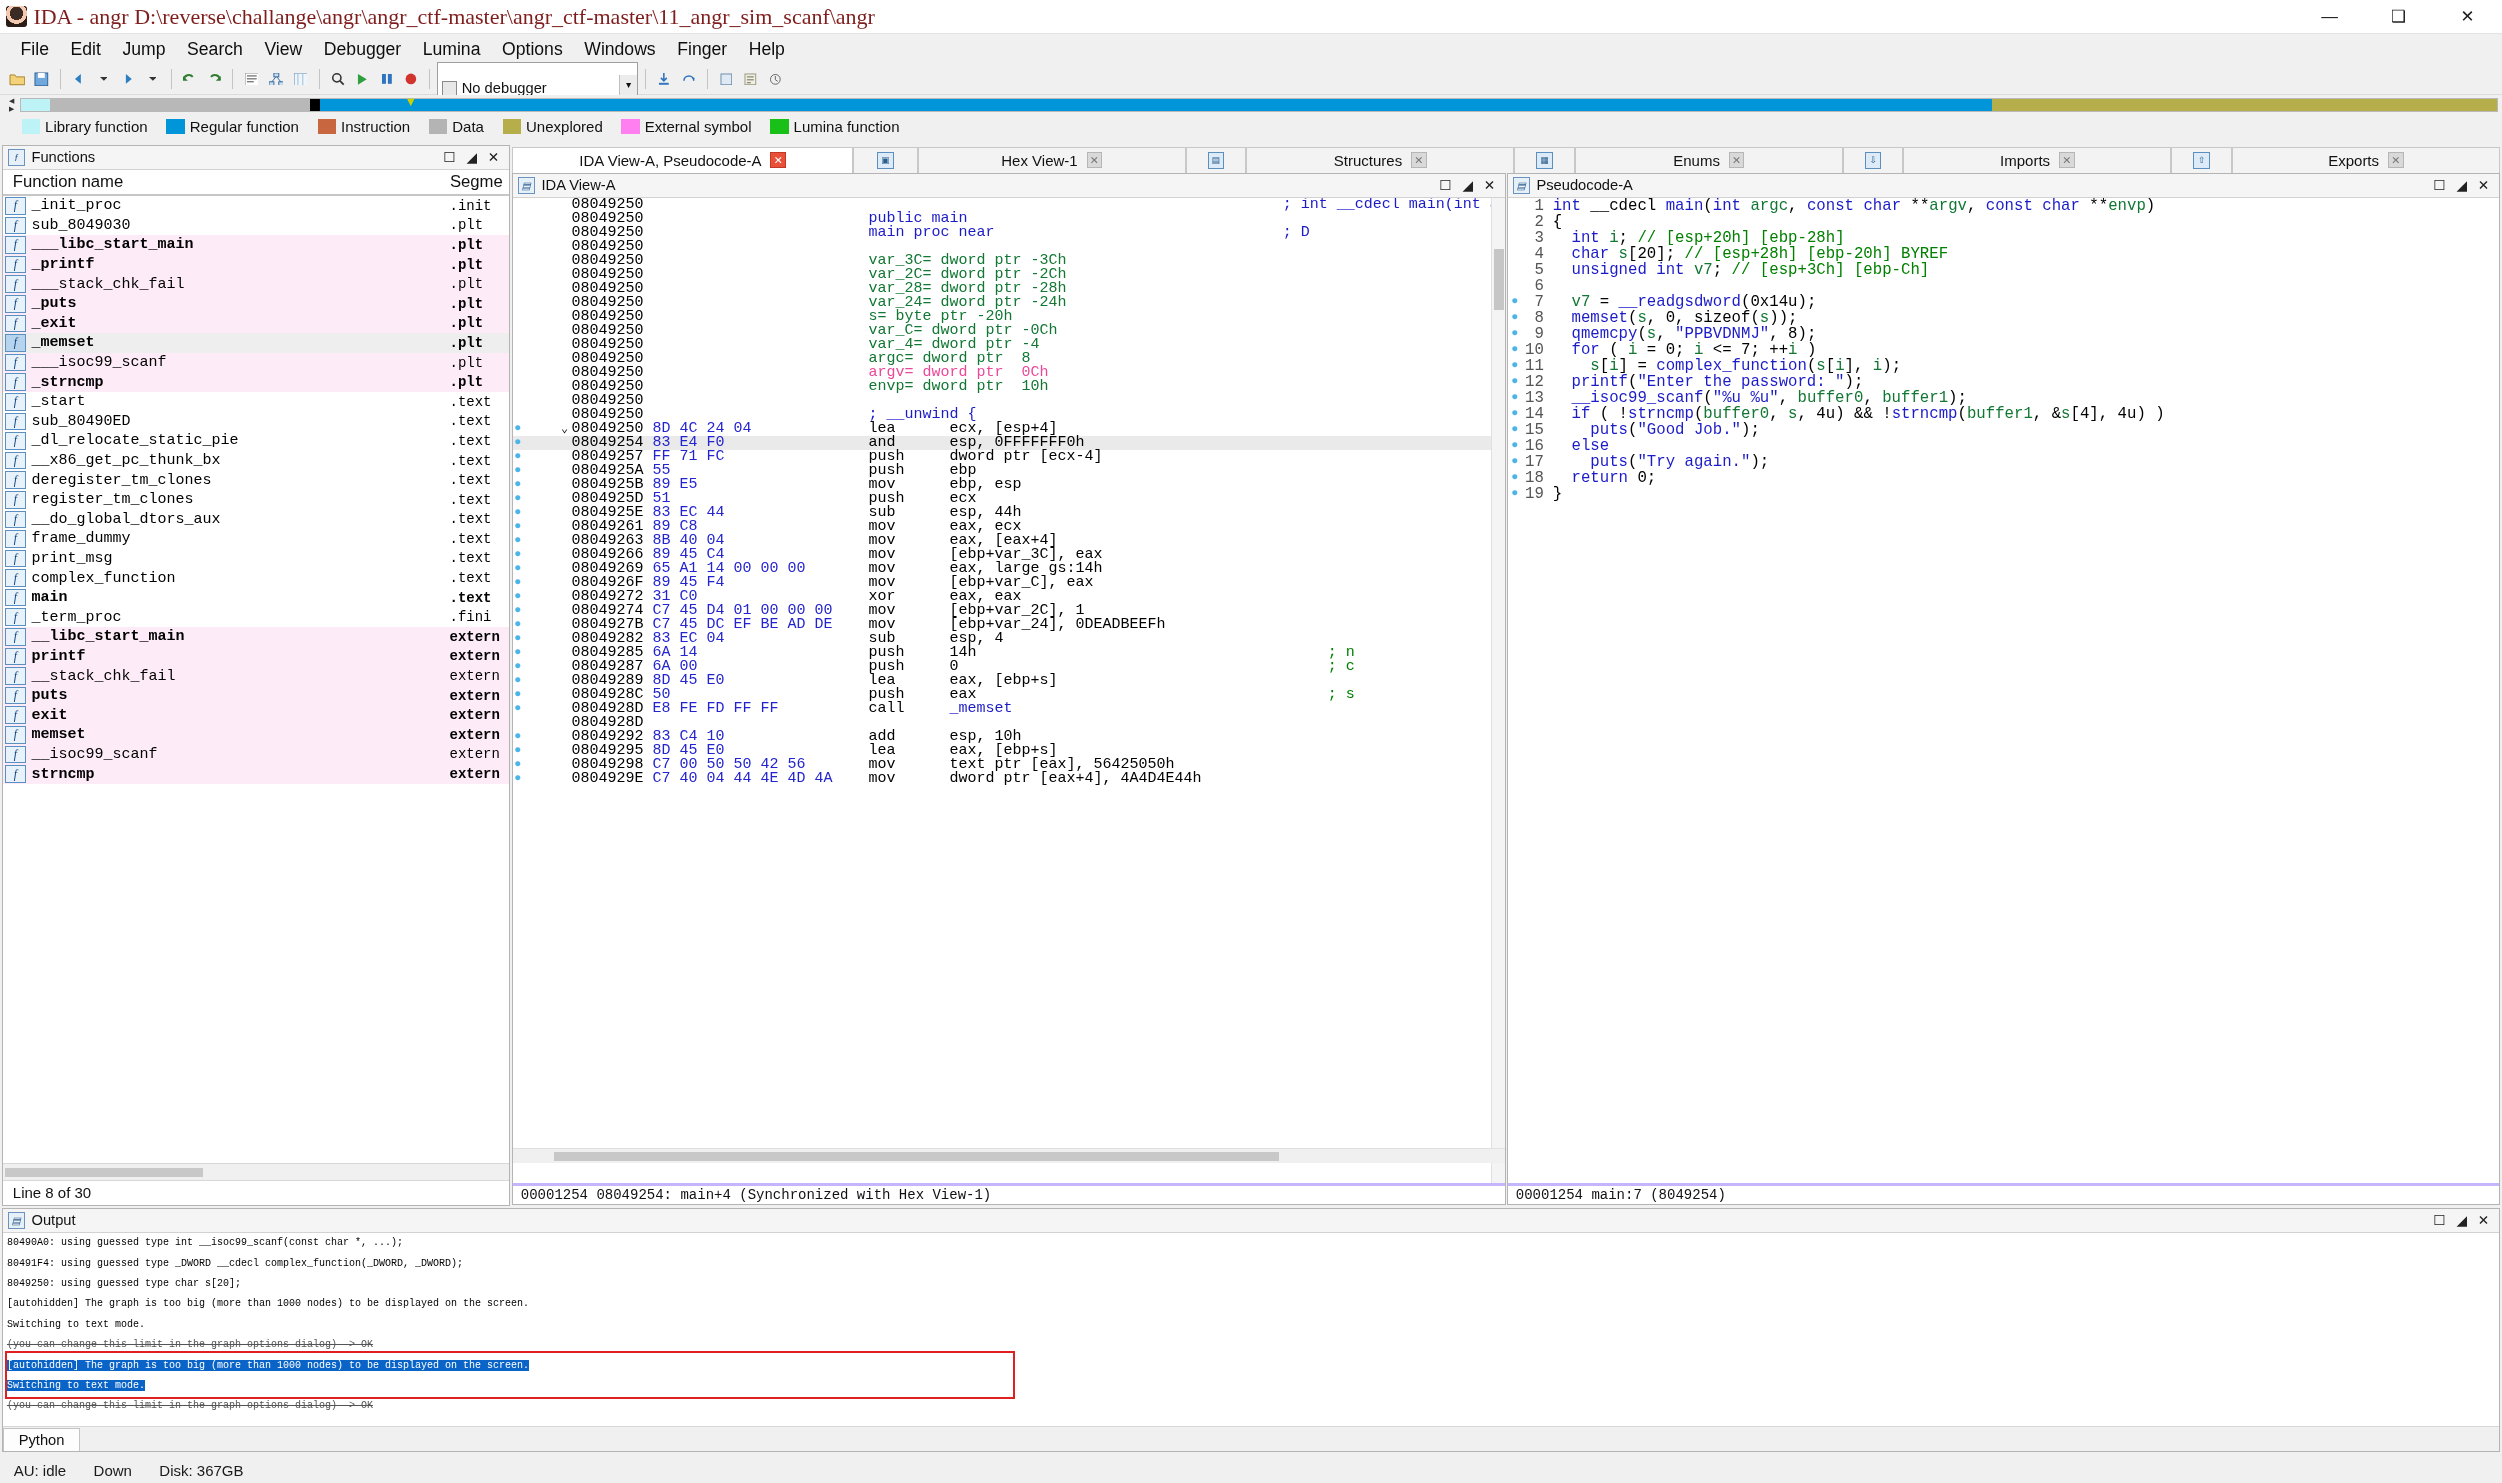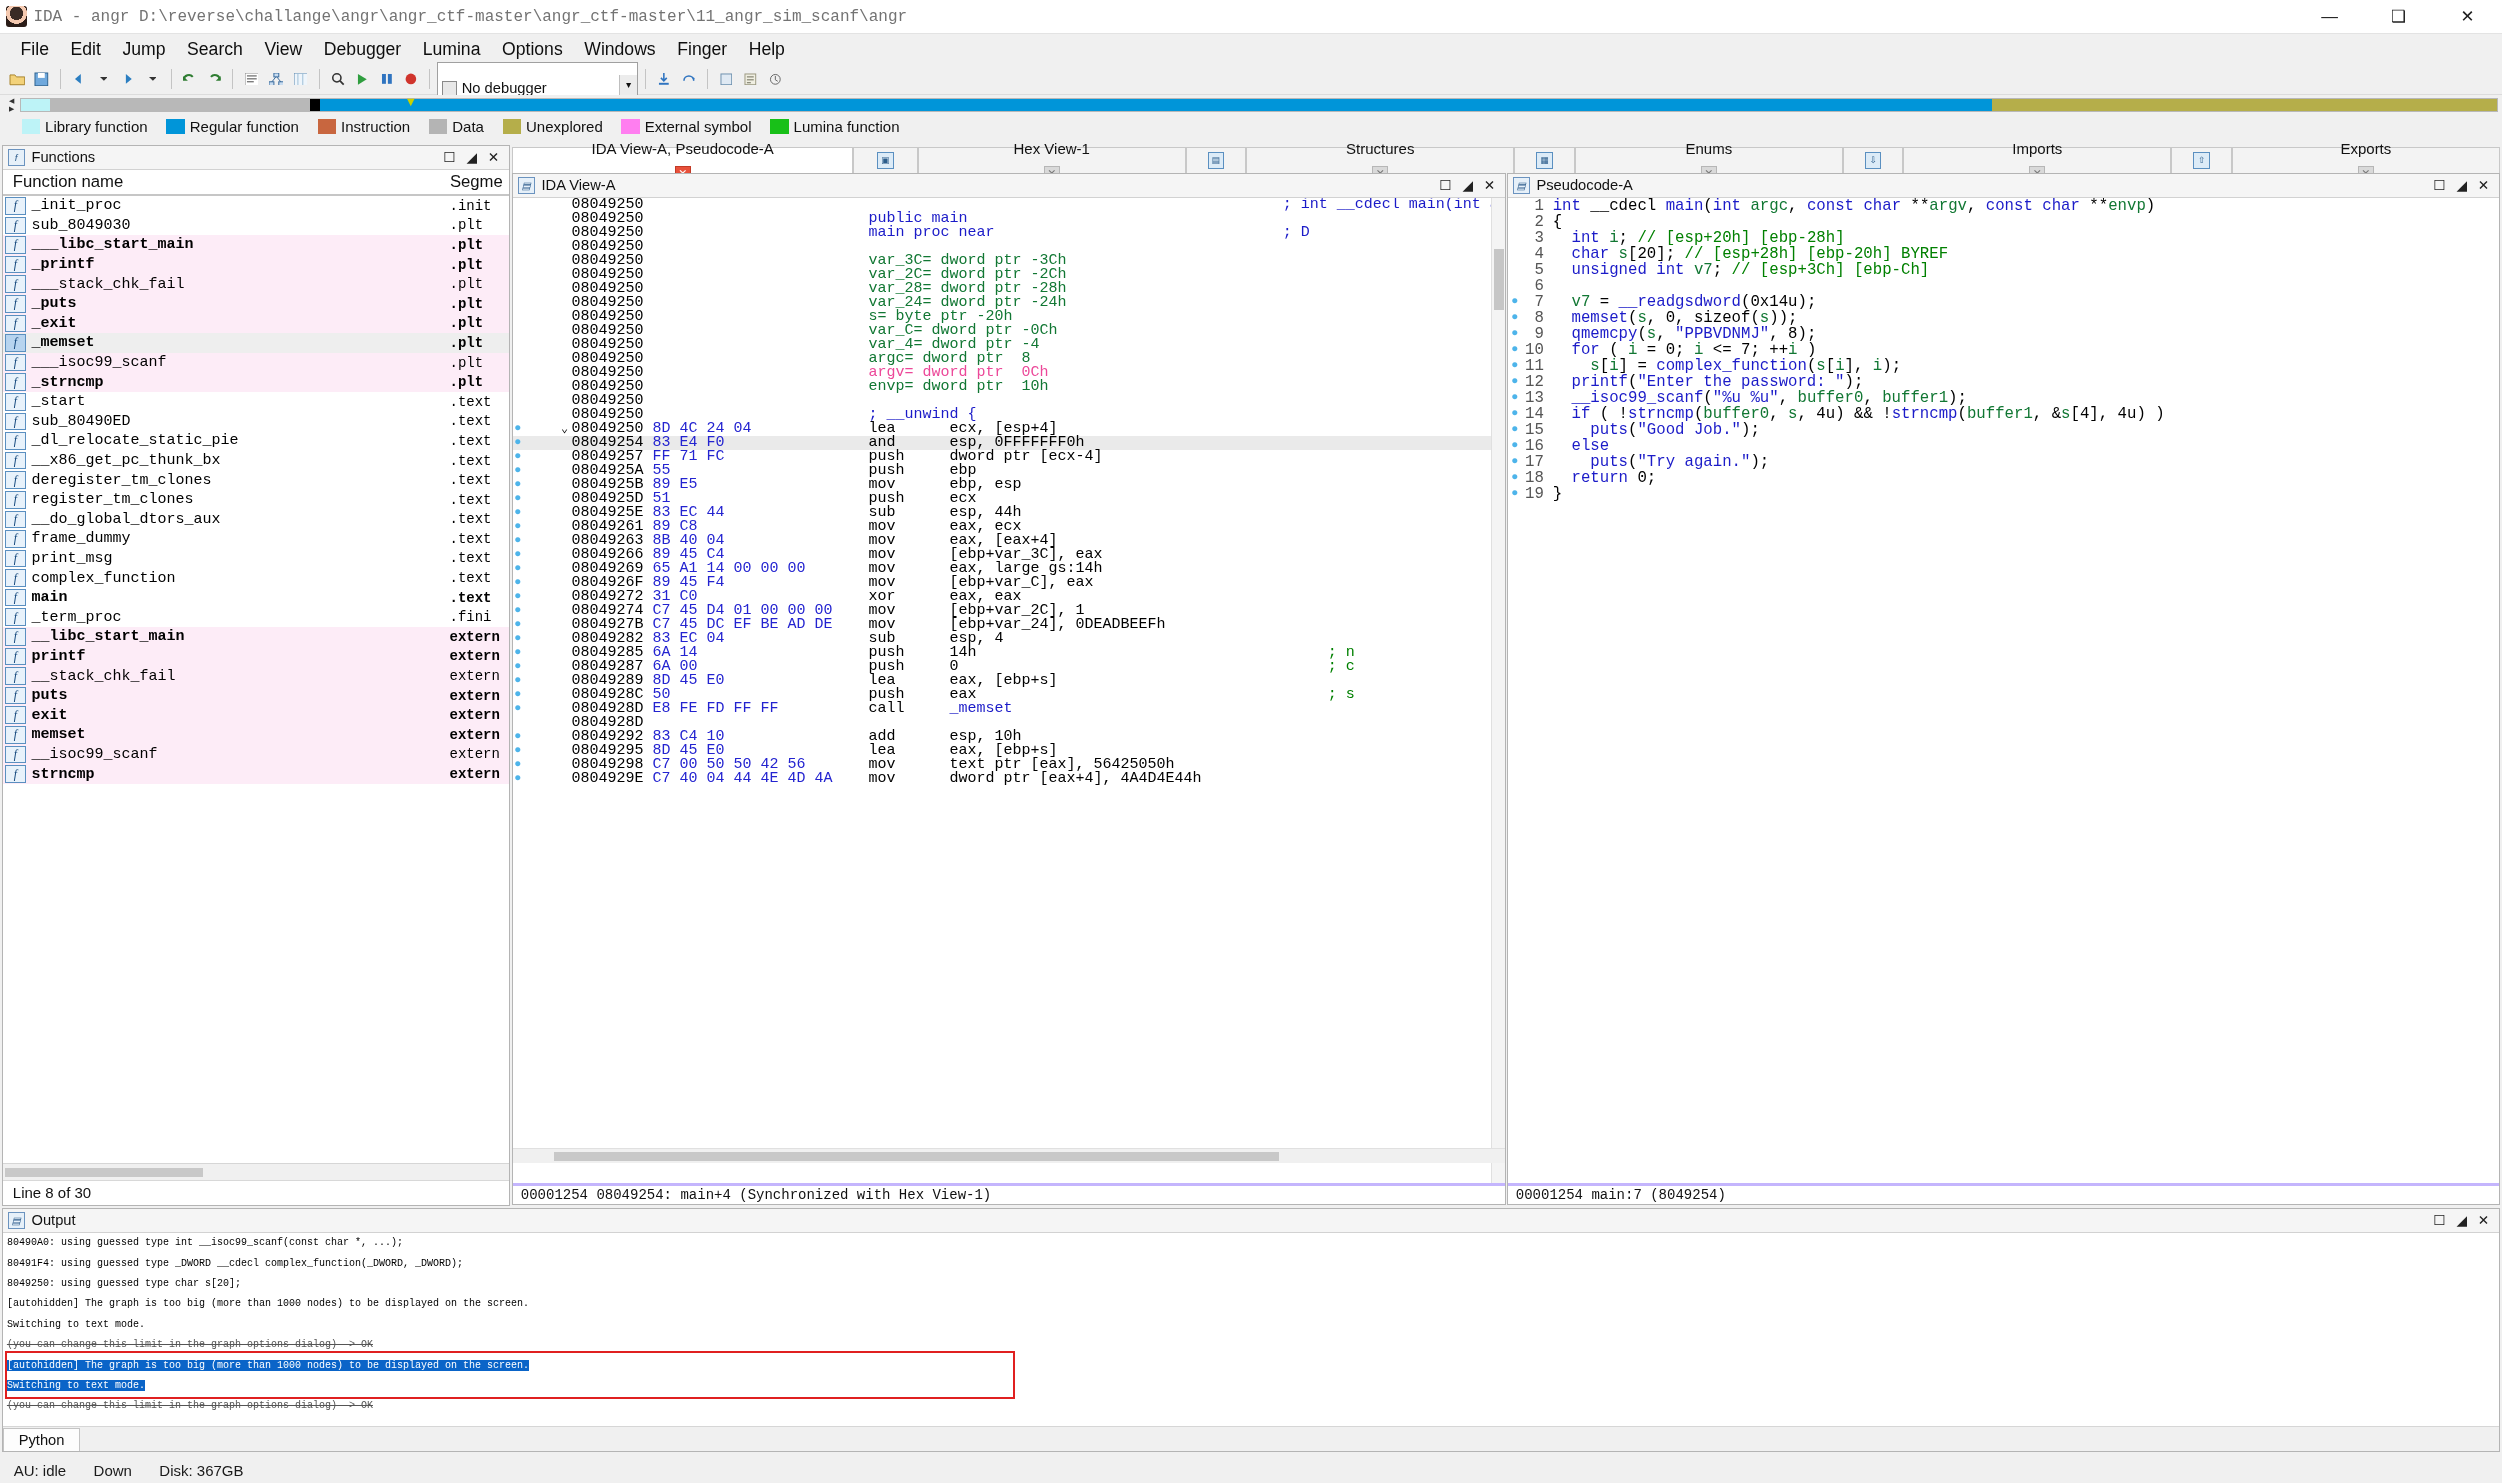--- a/index.html
+++ b/index.html
@@ -16,21 +16,21 @@
   .titlebar {
     height: 34px; display: flex; align-items: center;
     background: #ffffff; border-bottom: 1px solid #e3e3e3;
     padding-left: 5.9px;
   }
   .app-icon {
     width: 21.6px; height: 21.6px; margin-right: 5.9px; flex: 0 0 auto;
     background: radial-gradient(circle at 50% 35%, #3a2b25 0 38%, #f4c9b0 39% 60%, #2b1d18 61% 100%);
     border-radius: 2.9px;
   }
-  .title-text { font-size: 16px; color: #737373; white-space: nowrap; font-family: Liberation Mono, monospace; }
+  .title-text { font-size: 22px; color: #7f1d1d; white-space: nowrap; font-family: Liberation Serif, serif; }
   .winbtns { margin-left: auto; display: flex; height: 34px; }
   .winbtn { width: 69px; height: 34px; display: flex; align-items: center; justify-content: center;
             font-size: 16.7px; color: #202020; }
 
   
   .menubar {
     height: 30px; display: flex; align-items: center;
     background: #f0f0f0; padding-left: 9.8px; font-size: 17.6px; color: #0e0e0e;
   }
   .menu-item { padding: 2.9px 10.8px; white-space: nowrap; }
@@ -63,21 +63,21 @@
             background: #f0f0f0; font-size: 15px; color: #111; font-family: "Liberation Sans", sans-serif; }
   .lg-swatch { width: 18.6px; height: 14.7px; display: inline-block; }
   .lg-label { margin-right: 13.7px; }
 
   
   .tabsrow { position: absolute; left: 0; right: 0; top: 145px; height: 28px; display: flex;
              align-items: flex-end; background: #f0f0f0; }
   .tab {
     height: 26.5px; display: flex; align-items: center; gap: 8.8px;
     padding: 0 15.7px; font-size: 15px; color: #111; background: #fdfdfd;
-    border: 1px solid #c8c8c8; border-bottom: none; position: relative; flex-direction: column;
+    border: 1px solid #c8c8c8; border-bottom: none; position: relative;
   }
   .tab.active { background: #ffffff; }
   .tab.inactive { background: #f3f3f3; }
   .tab-close { width: 15.7px; height: 15.7px; display:flex; align-items:center; justify-content:center;
                font-size: 10.8px; color:#fff; background:#e8503a; border:1px solid #c23a26; }
   .tab-close.gray { background:#d9d9d9; color:#777; border-color:#b6b6b6; }
   .tab-ico { width: 16.7px; height: 16.7px; border: 1px solid #5a8fc0; background: #dcebf7; display:flex;
              align-items:center; justify-content:center; font-size:8.8px; color:#2b5c8a; }
 
   

